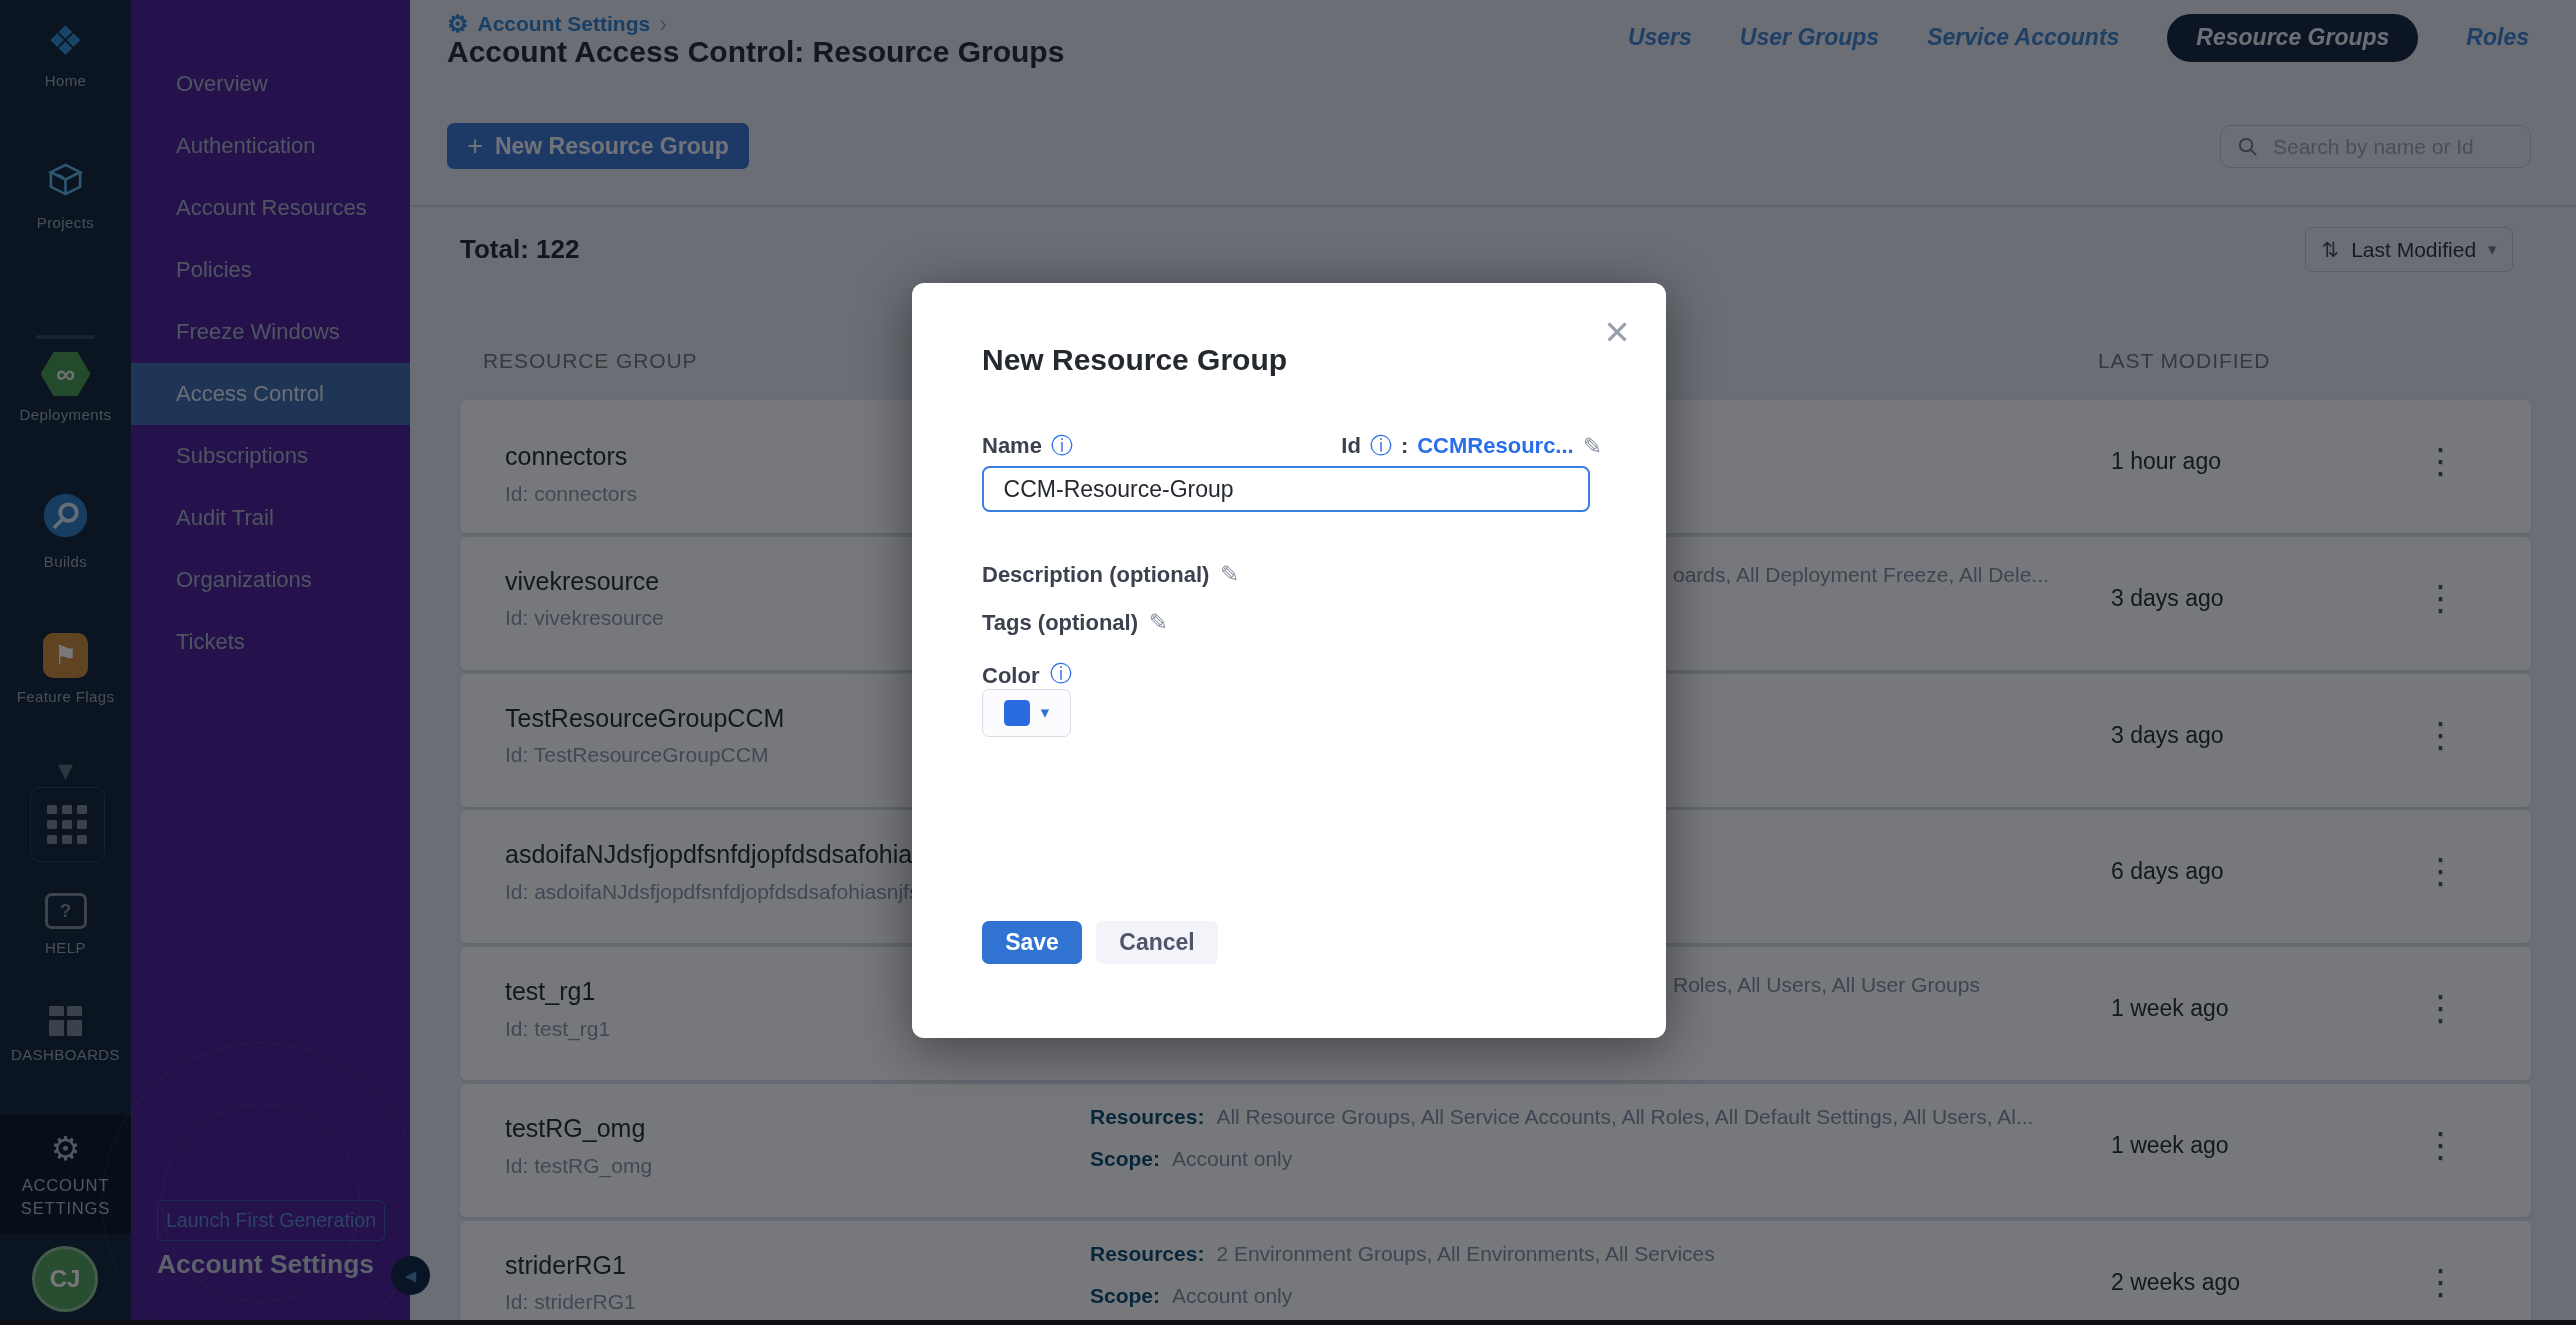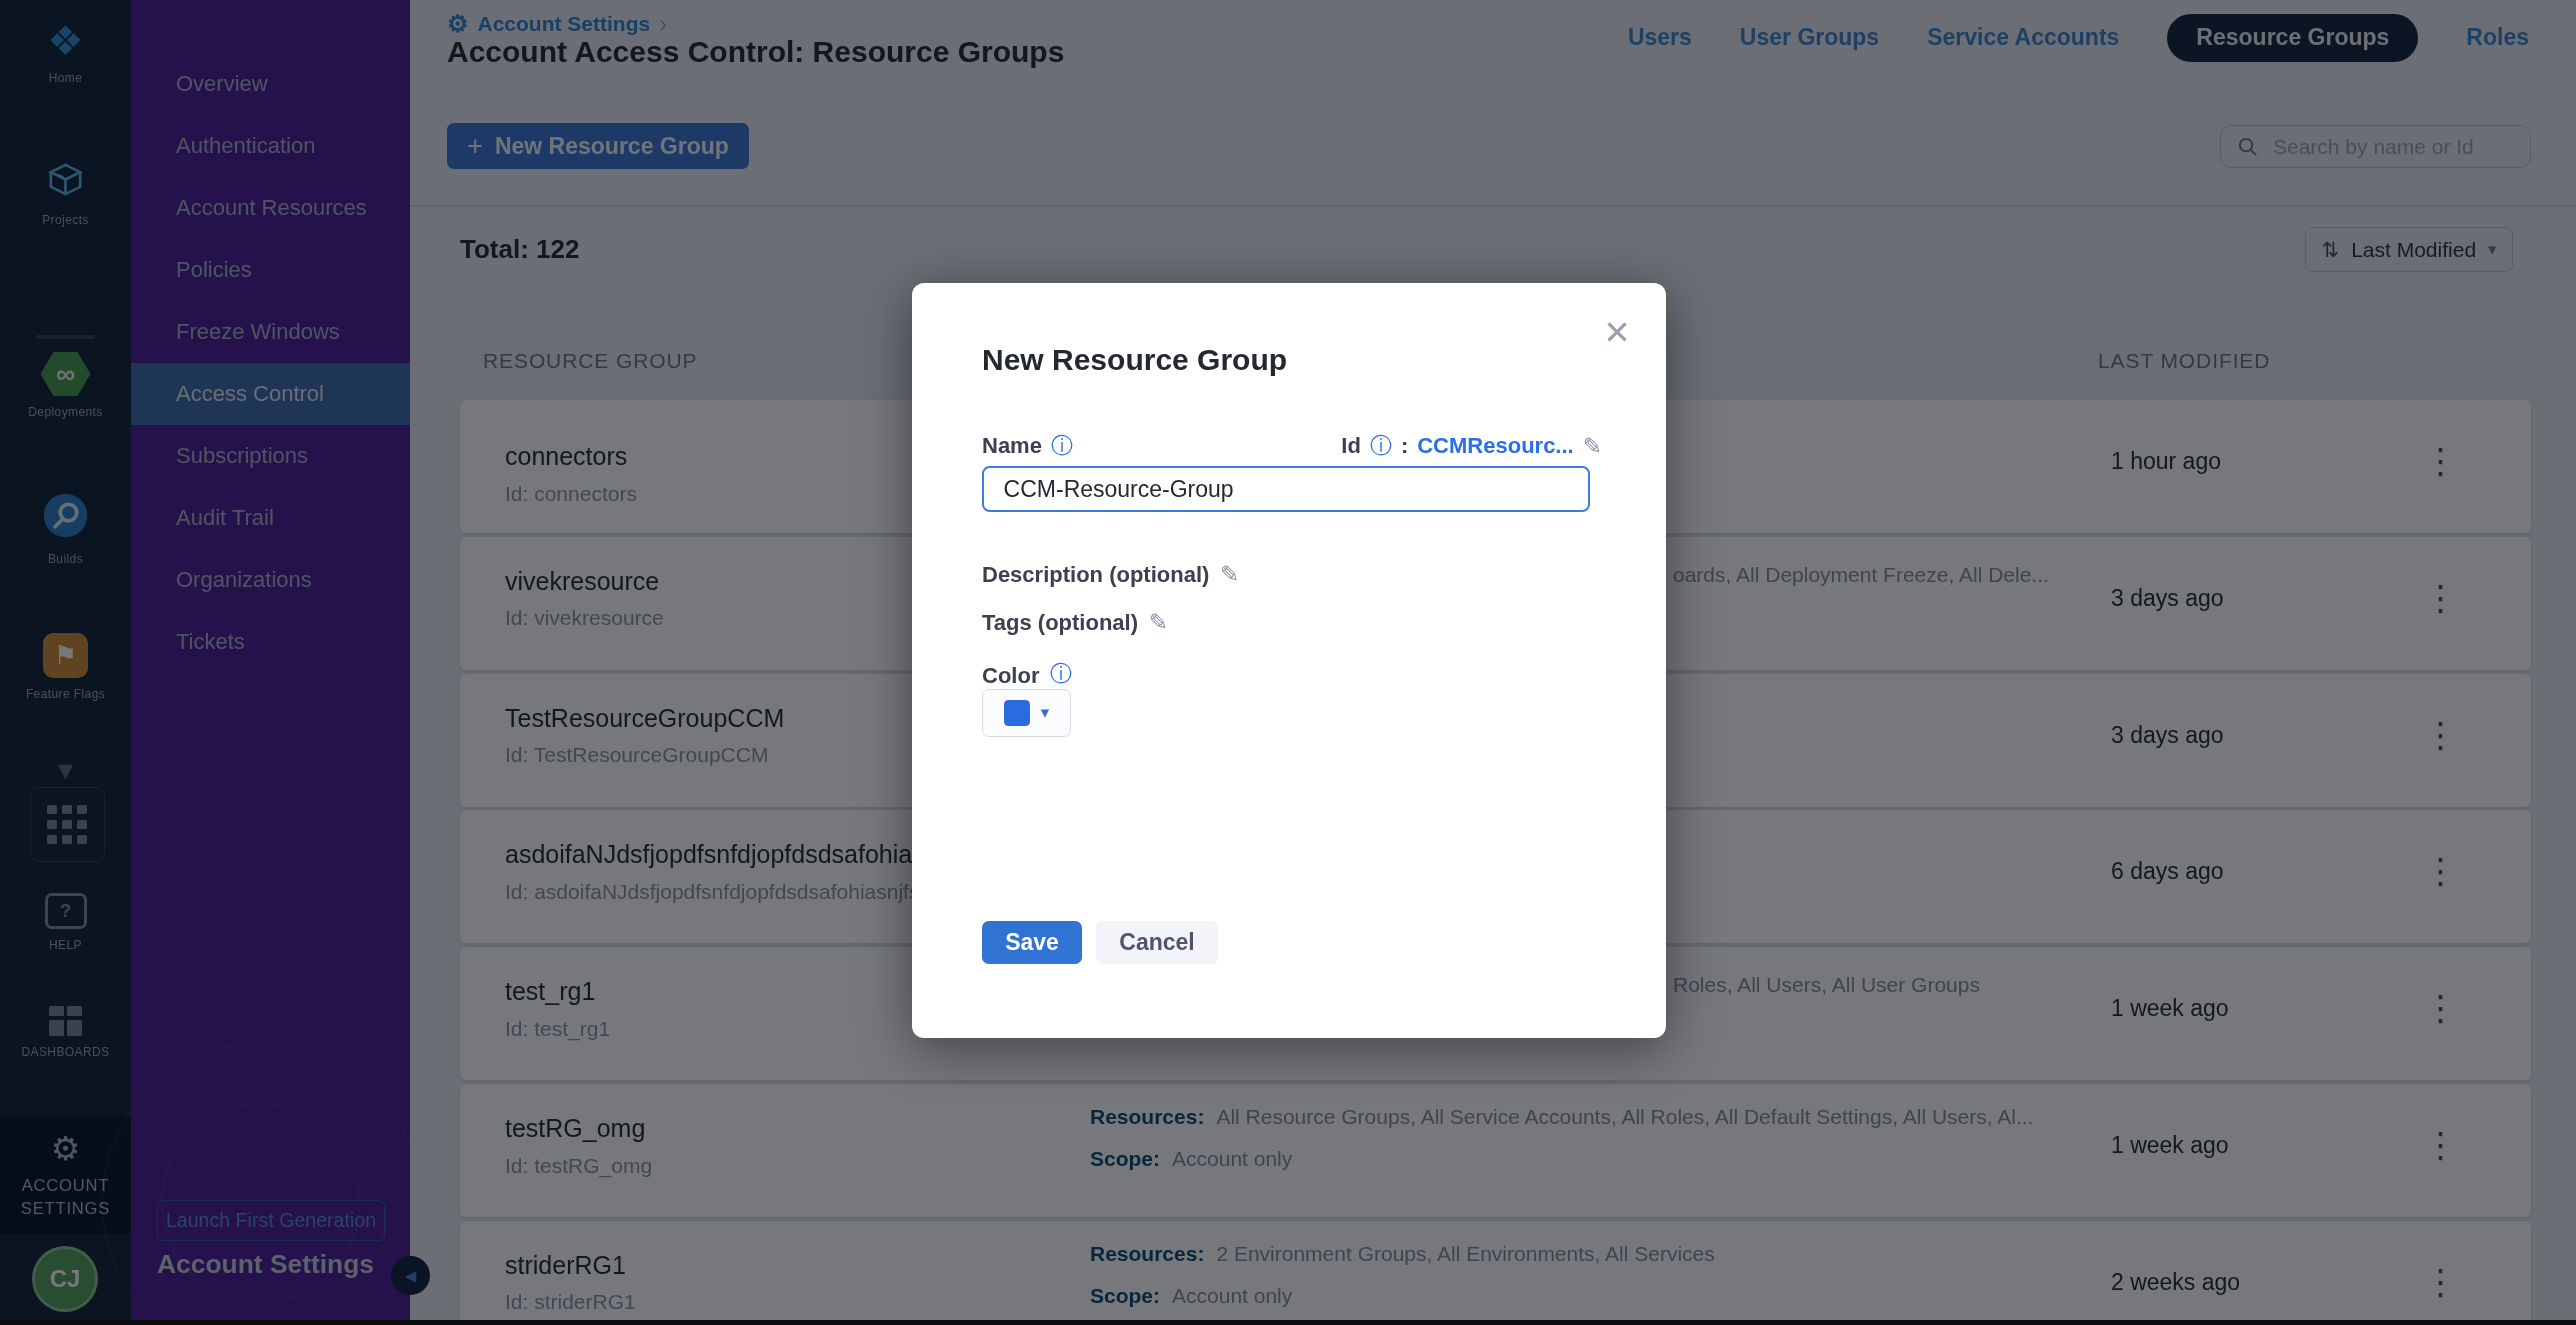--- a/index.html
+++ b/index.html
@@ -3,21 +3,21 @@
 <meta charset="utf-8">
 <style>
   html,body{margin:0;padding:0;background:#000;}
   #app{position:relative;width:2576px;height:1325px;overflow:hidden;
        font-family:"Liberation Sans",sans-serif;background:#e6e9f0;}
 
   
   #rail{position:absolute;left:0;top:0;width:131px;height:100%;background:#122438;z-index:2;}
   .rail-item{position:absolute;left:0;width:131px;display:flex;flex-direction:column;
              align-items:center;gap:9px;color:#9aa5b4;font-size:18px;cursor:pointer;}
-  .rail-item .cap{font-size:12px;letter-spacing:0.4px;text-align:center;line-height:1.3;}
+  .rail-item .cap{font-size:15px;letter-spacing:0.4px;text-align:center;line-height:1.3;}
   .home-glyph{font-size:41px;color:#2f8fd0;line-height:1;}
   .hex{width:50px;height:44px;background:#4a9a4e;clip-path:polygon(26% 0,74% 0,100% 50%,74% 100%,26% 100%,0 50%);
        display:flex;align-items:center;justify-content:center;color:#eaf4ea;font-size:27px;font-weight:700;}
   .flag-sq{width:45px;height:45px;border-radius:10.6px;background:#cf8d35;color:#fff;font-size:26px;
            display:flex;align-items:center;justify-content:center;}
   .rail-div{position:absolute;top:335px;left:36px;width:59px;height:3.8px;background:#31415a;border-radius:2.3px;}
   .rail-chevron{position:absolute;top:752px;left:0;width:131px;text-align:center;color:#5d6b7c;font-size:30px;}
   .apps-btn{position:absolute;top:787px;left:29.5px;width:73px;height:73px;border:1.5px solid #29405c;
             border-radius:9px;display:flex;align-items:center;justify-content:center;cursor:pointer;}
   .apps-grid{display:grid;grid-template-columns:repeat(3,9.8px);gap:5.3px;}
@@ -52,21 +52,21 @@
 
   
   #content{position:absolute;left:410px;top:0;right:0;bottom:0;background:#e6e9f0;}
   .breadcrumb{position:absolute;left:37px;top:10.6px;display:flex;align-items:center;gap:9px;
               font-size:21px;color:#2f84cf;font-weight:600;}
   .bc-gear{font-size:24px;line-height:1;}
   .bc-sep{color:#99a0b4;font-weight:400;font-size:23px;}
   .page-title{position:absolute;left:37px;top:35px;font-size:30px;font-weight:700;color:#24292f;}
   .tabs{position:absolute;right:47px;top:13.6px;display:flex;align-items:center;gap:48px;
         font-size:23px;color:#3f83cc;font-weight:600;}
-  .tab{cursor:pointer;white-space:nowrap;}
+  .tab{cursor:pointer;white-space:nowrap;font-style:italic;}
   .tab.active{background:#12253d;color:#e8ebf0;padding:10.6px 29px;border-radius:755px;}
 
   .btn-new{position:absolute;left:37px;top:123px;width:302px;height:46px;background:#3b76d0;
            border-radius:6.8px;color:#f2f4f8;font-size:23px;font-weight:600;display:flex;
            align-items:center;justify-content:center;gap:12px;cursor:pointer;}
   .btn-new .plus{font-weight:400;font-size:27px;line-height:1;}
   .search-box{position:absolute;right:45px;top:125px;width:311px;height:43px;border:1.5px solid #bfc4d2;
               border-radius:11px;display:flex;align-items:center;padding:0 15px;gap:12px;box-sizing:border-box;}
   .search-box svg{flex:0 0 auto;}
   .search-box input{border:none;background:transparent;outline:none;font-size:21px;color:#24292f;

